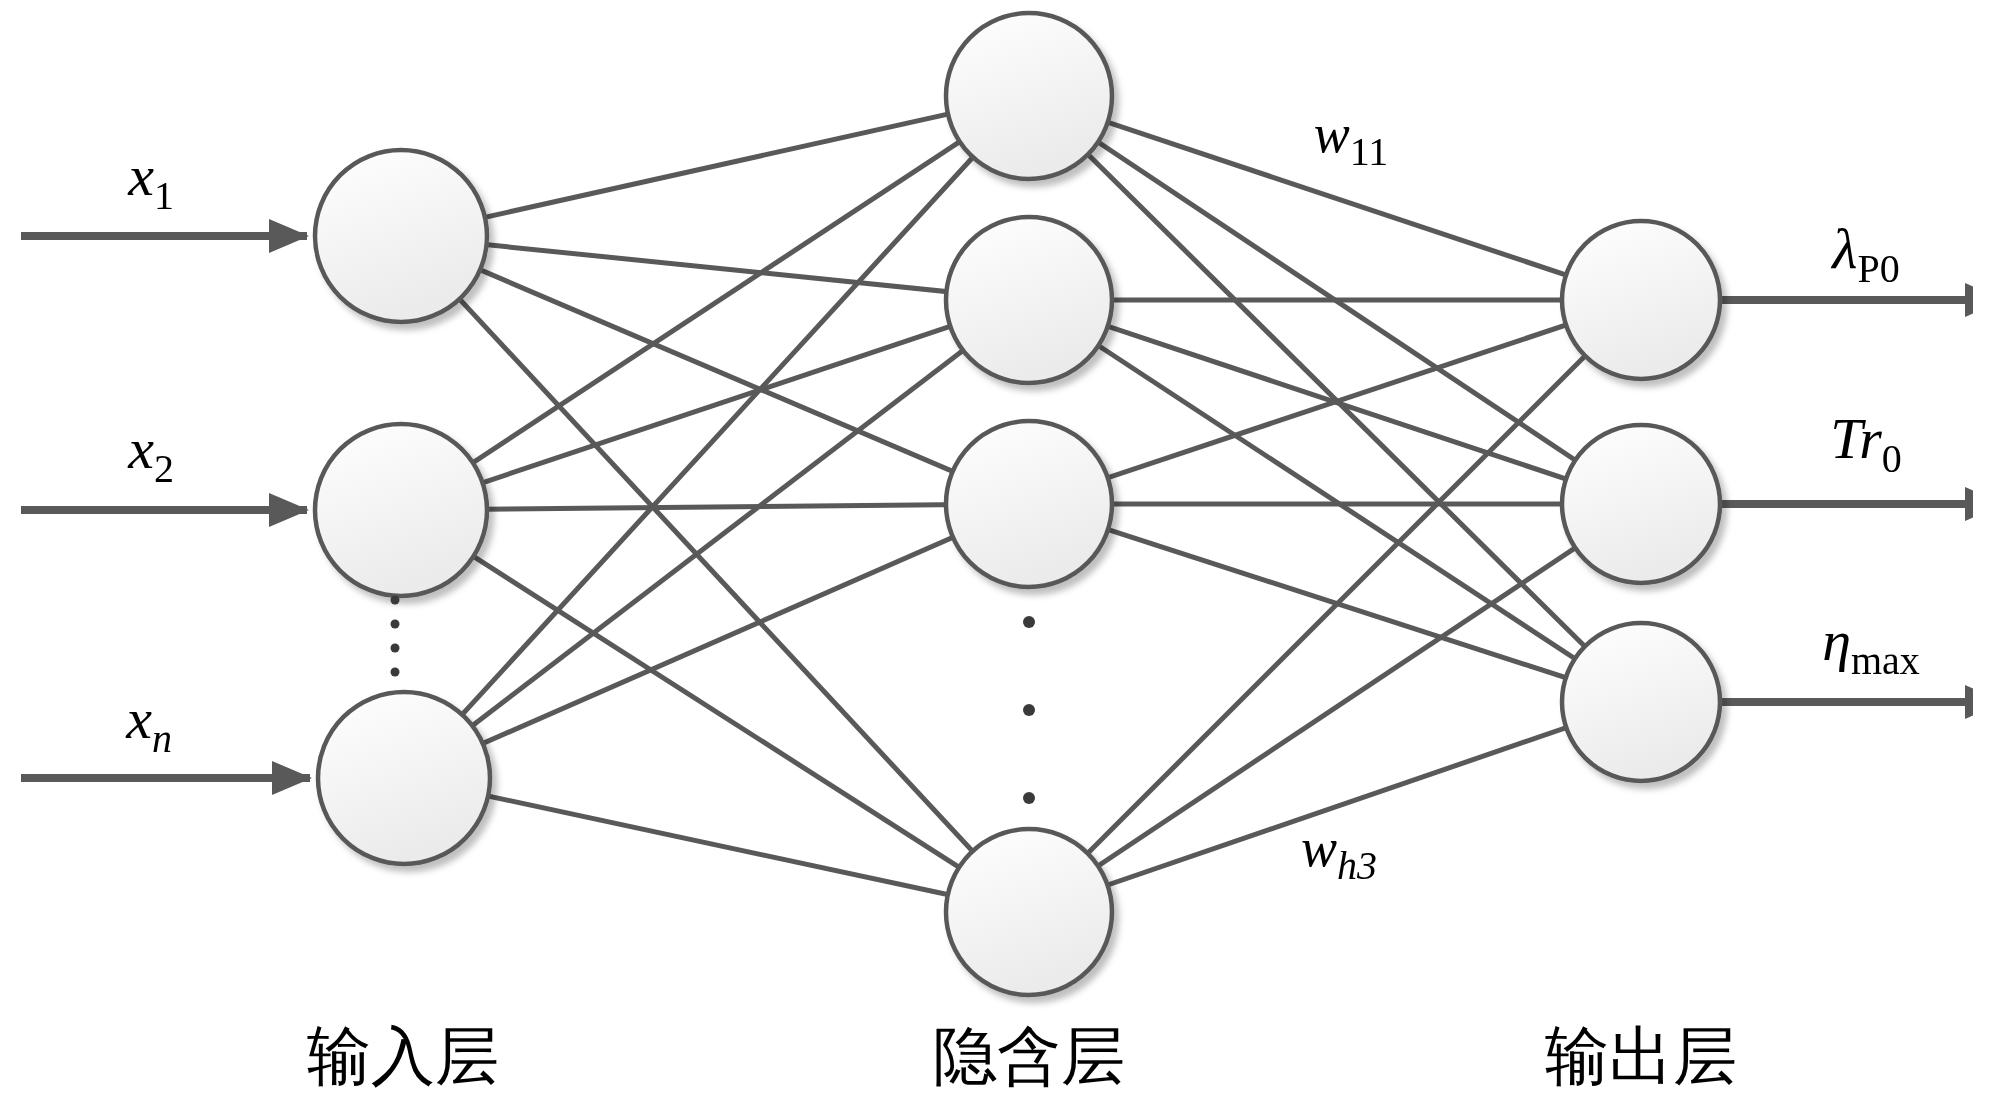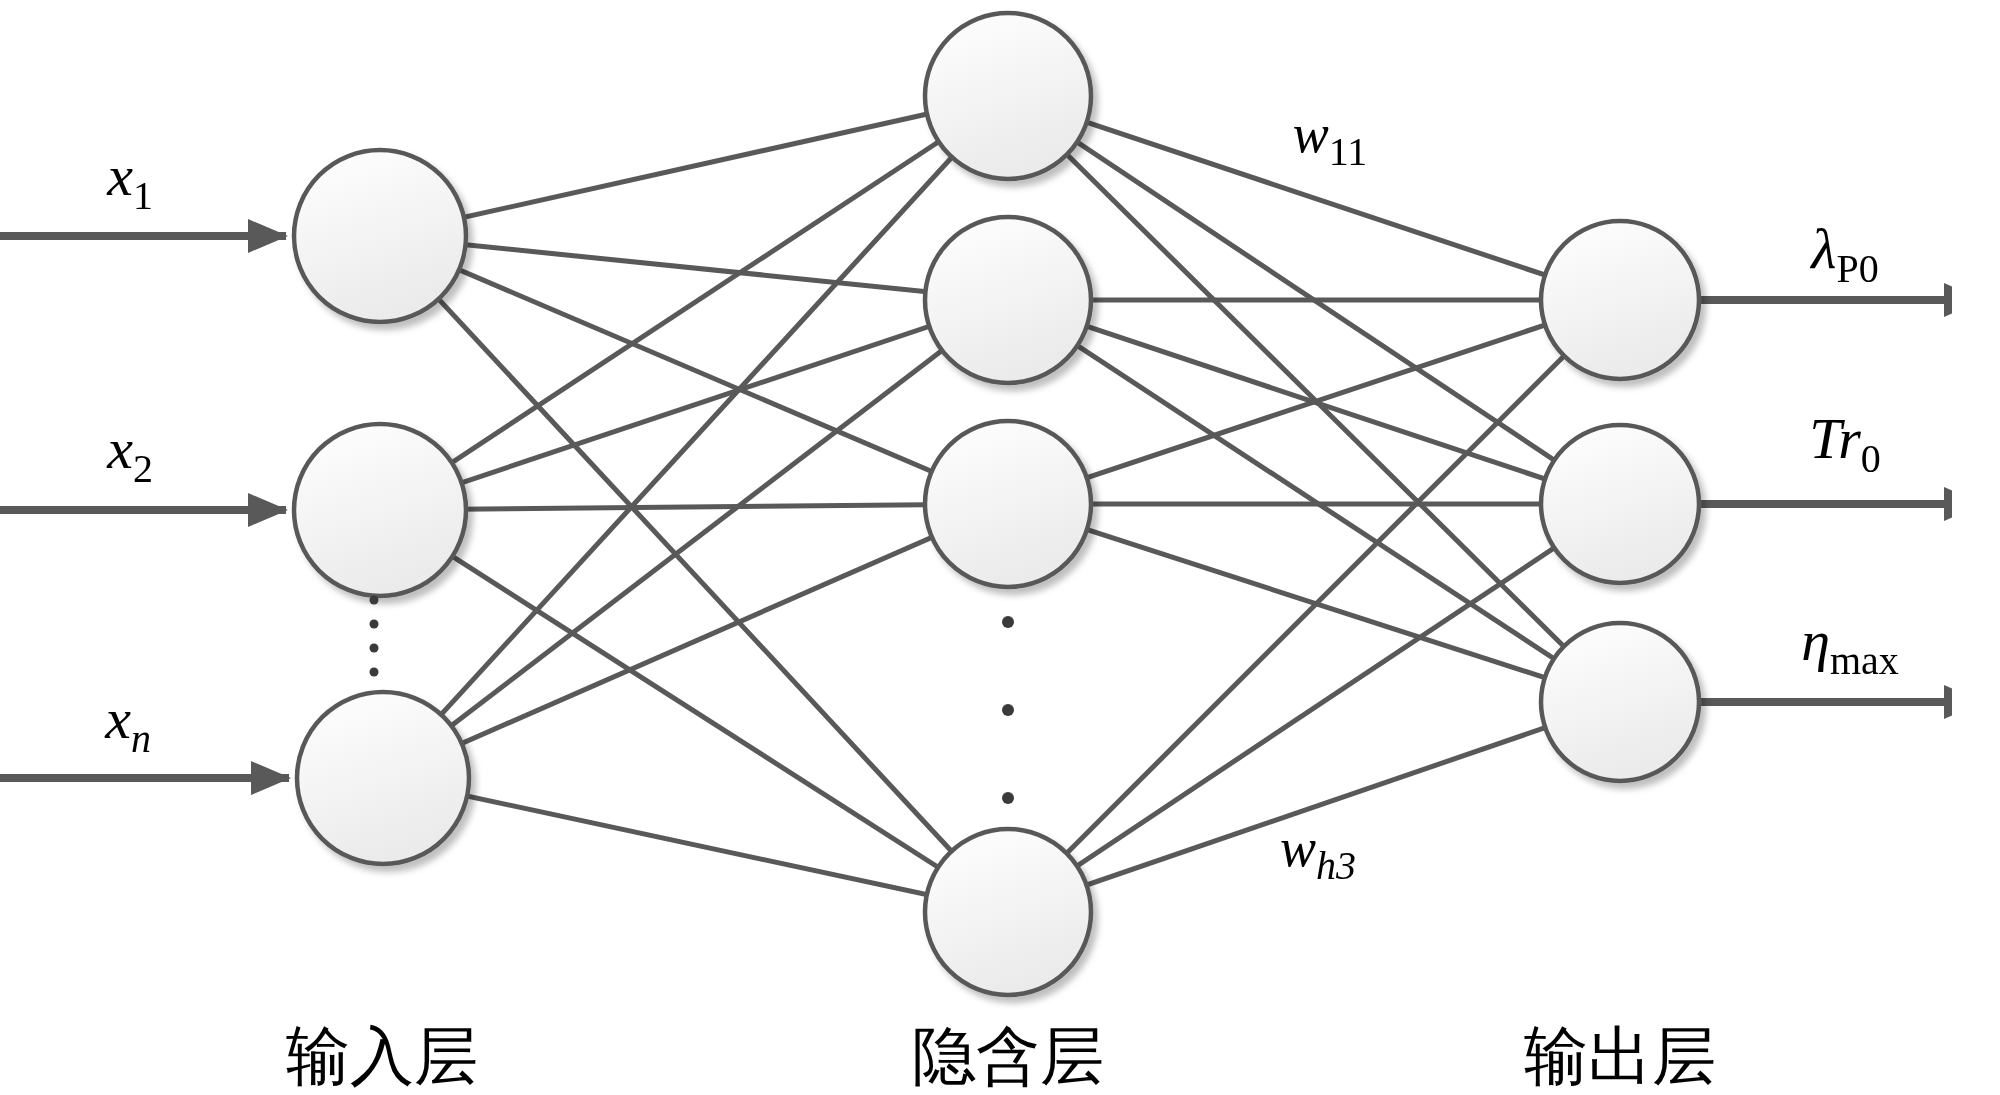--- a/index.html
+++ b/index.html
@@ -6,20 +6,21 @@
     margin: 0;
     padding: 0;
     background: #ffffff;
   }
   .stage {
     position: relative;
     width: 1952px;
     height: 1095px;
     background: #ffffff;
     overflow: hidden;
+    padding-left: 21px;
   }
   svg { display: block; }
   .conn {
     stroke: #595959;
     stroke-width: 5;
     fill: none;
   }
   .node {
     stroke: #595959;
     stroke-width: 4.5;

